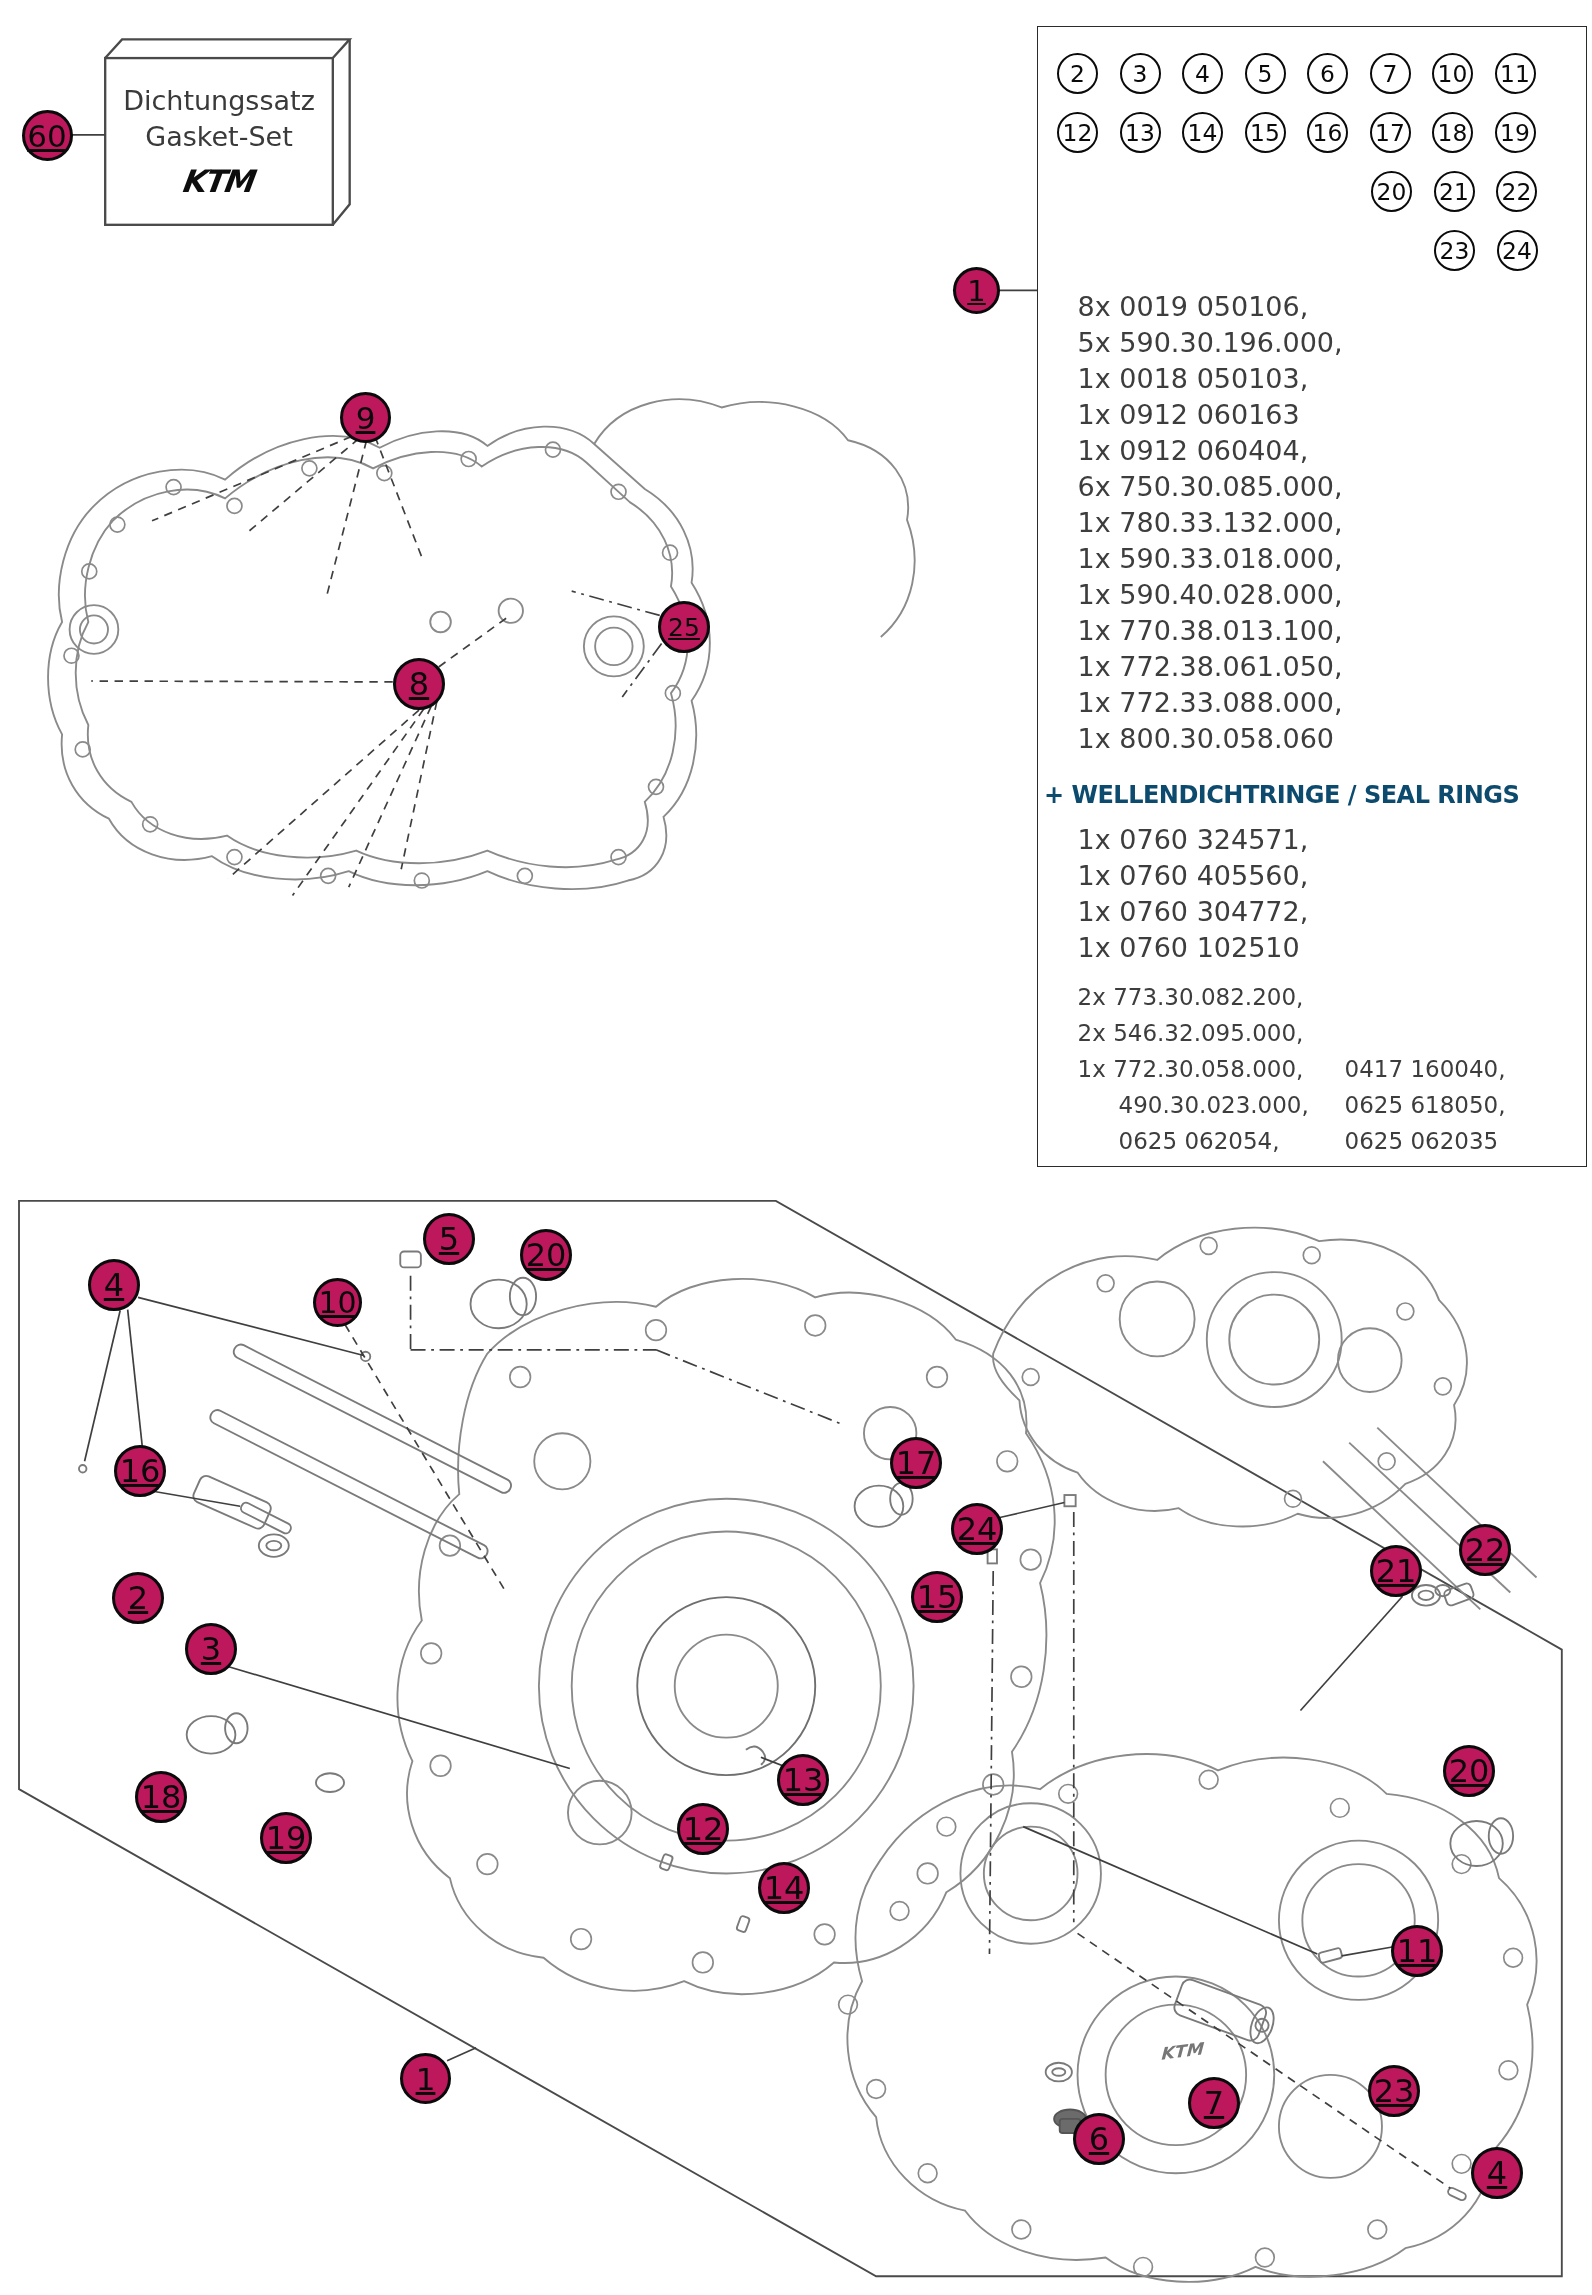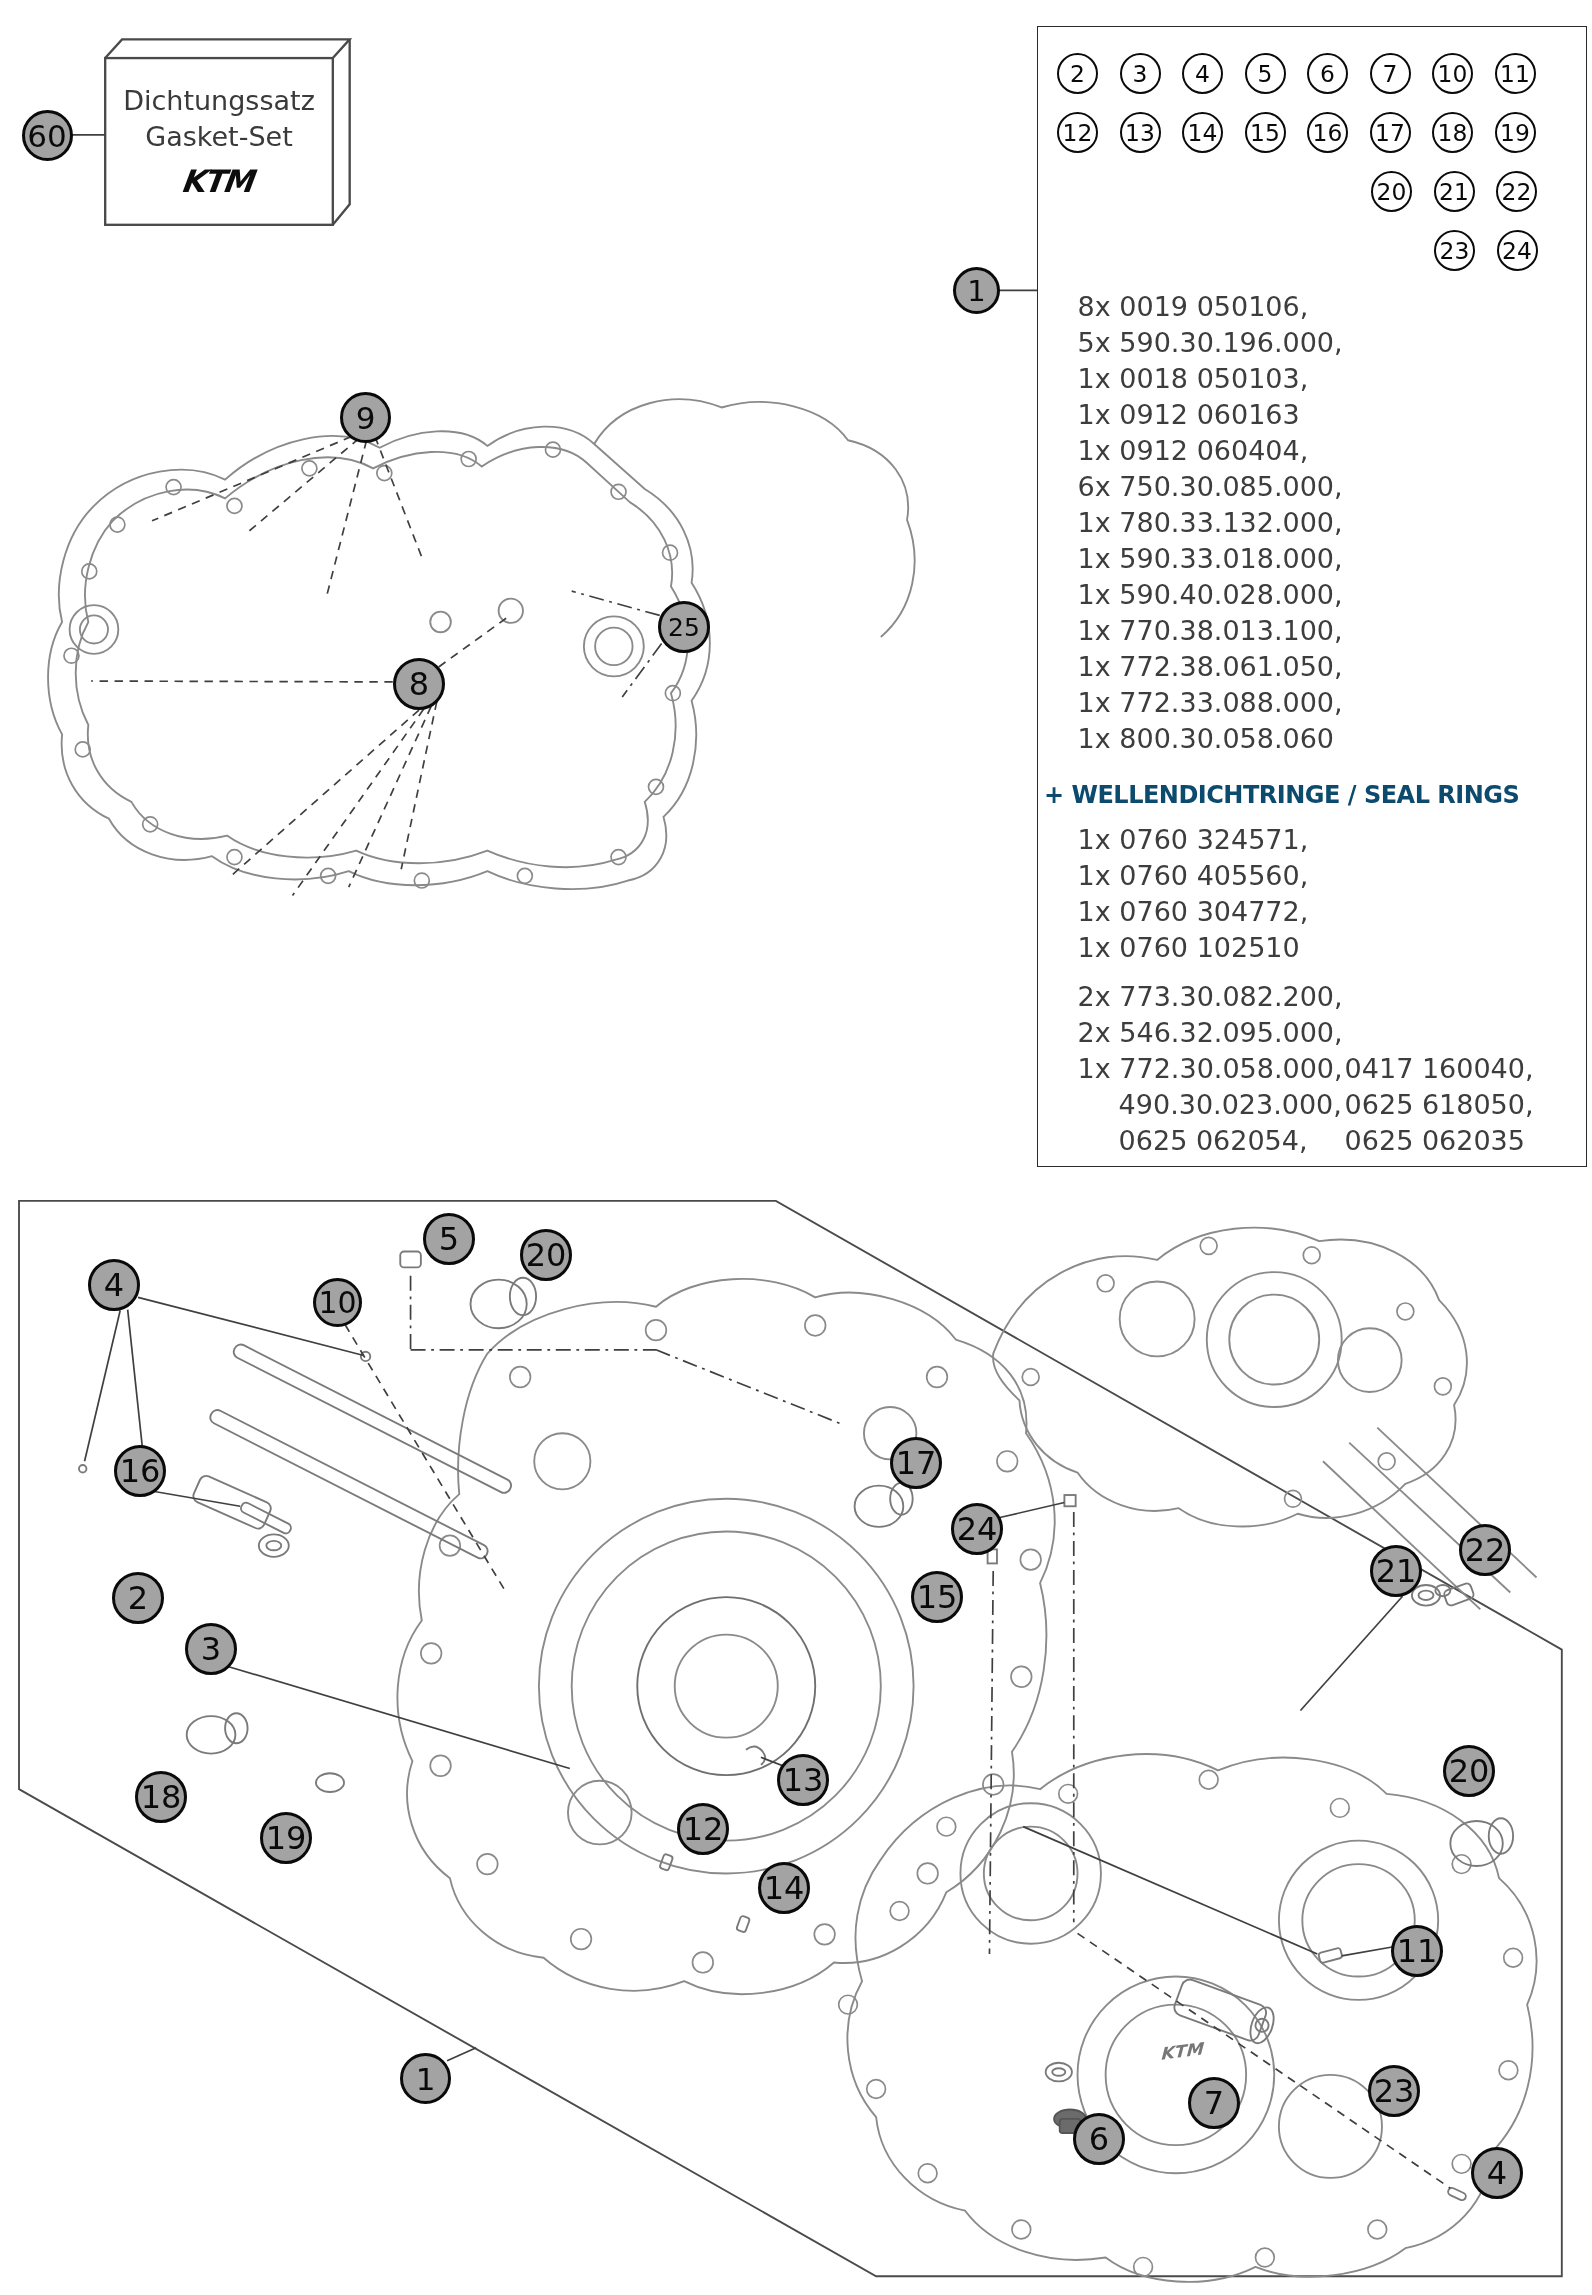--- a/index.html
+++ b/index.html
@@ -1,43 +1,43 @@
 <!DOCTYPE html>
 <html style="font-size:15px"><head>
 <meta charset="utf-8">
 <style>
   html,body{margin:0;padding:0;background:#e8e8e8;}
   .stage{position:relative;width:1593px;height:2295px;background:#fff;overflow:hidden;
          font-family:"DejaVu Sans",sans-serif;color:#222;margin:0 auto;}
   #art{position:absolute;left:0;top:0;}
   
-  .callout{position:absolute;background:#a3a3a3;border:3.7px solid #0a0a0a;border-radius:50%;
+  .callout{position:absolute;background:#be185d;border:3.7px solid #0a0a0a;border-radius:50%;
            display:flex;align-items:center;justify-content:center;
-           font-weight:500;color:#0a0a0a;box-sizing:border-box;z-index:5;}
+           font-weight:500;color:#0a0a0a;box-sizing:border-box;z-index:5;text-decoration:underline;}
   
   .gasket-label{position:absolute;left:105px;top:58px;width:228px;height:167px;
                 display:flex;flex-direction:column;align-items:center;justify-content:center;
                 gap:1.9px;z-index:4;}
   .gasket-label .ln{font-size:27px;color:#3a3a3a;line-height:34px;}
   .ktm-logo{font-weight:bold;font-style:italic;transform:skewX(-10deg);
             font-size:31px;letter-spacing:-1.9px;color:#0d0d0d;margin-top:7.5px;}
   
   .parts-box{position:absolute;left:1037px;top:26px;width:550px;height:1141px;
              border:1.9px solid #2b2b2b;box-sizing:border-box;padding:26px 0 0 19px;z-index:4;
              background:#fff;}
   .grid-row{display:flex;gap:21.5px;margin-bottom:18px;}
   .grid-row.r3{margin-left:314px;}
   .grid-row.r4{margin-left:377px;}
   .gc{width:41px;height:41px;border:2.8px solid #0a0a0a;border-radius:50%;box-sizing:border-box;
       display:flex;align-items:center;justify-content:center;font-size:23.4px;color:#0a0a0a;}
   .plist{margin:13px 0 0 20.6px;}
   .plist .pl{font-size:27px;line-height:36px;color:#3d3d3d;white-space:pre;}
   .sec-h{font-size:24px;font-weight:bold;color:#0c4a6e;margin:24px 0 9.4px -13px;
          letter-spacing:-0.5px;white-space:nowrap;}
-  .bl{display:flex;font-size:27px;line-height:36px;color:#3d3d3d;}
+  .bl{display:flex;font-size:23px;line-height:36px;color:#3d3d3d;}
   .bl .l{width:267px;white-space:pre;}
   .bl .l.ind{padding-left:41px;box-sizing:border-box;}
   .bl .r{white-space:pre;}
   .case-mark{position:absolute;left:1162px;top:2041px;font-size:17px;font-weight:bold;
              font-style:italic;transform:skewX(-12deg) rotate(-8deg);color:#777;z-index:3;}
 </style>
 </head>
 <body>
 
 <div class="stage">

